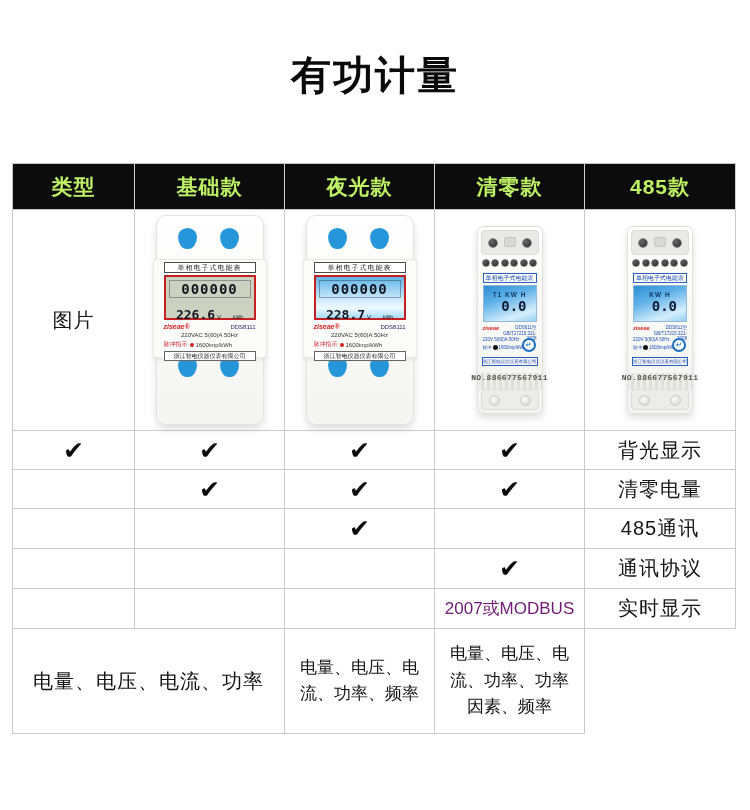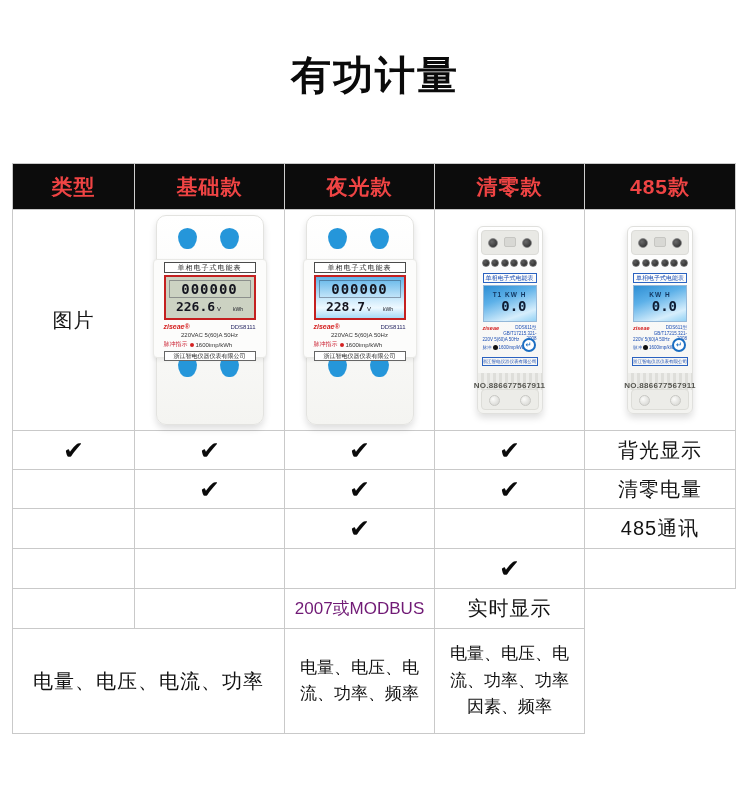--- a/index.html
+++ b/index.html
@@ -11,21 +11,21 @@
     font-size:40px; font-weight:700; letter-spacing:2px; color:#0a0a0a; }
 
   
   .comparison-table { position:absolute; left:12px; top:163px;
     display:grid;
     grid-template-columns:122px 150px 150px 150px 151px;
     grid-template-rows:46px 221px 39px 39px 40px 40px 40px 105px;
     border-top:1px solid #c9c9c9; border-left:1px solid #c9c9c9; background:#fff; }
   .cell { border-right:1px solid #c9c9c9; border-bottom:1px solid #c9c9c9;
     display:flex; align-items:center; justify-content:center; text-align:center; }
-  .header-cell { background:#0c0c0c; color:#ef4444; font-size:21px; font-weight:700;
+  .header-cell { background:#0c0c0c; color:#bef264; font-size:21px; font-weight:700;
     border-right:1px solid #cfcfcf; border-bottom:1px solid #c9c9c9; letter-spacing:1px; }
   .row-label { font-size:20px; color:#141414; letter-spacing:1px; }
   .check { font-size:25px; font-weight:700; color:#0a0a0a; }
   .protocol-text { font-size:17px; color:#701a75; }
   .rt-merged { grid-column:span 2; font-size:20px; color:#111; letter-spacing:1px; }
   .rt-small { font-size:17px; line-height:1.55; padding:0 13px; color:#111; }
   .img-cell { padding:4px; }
 
   
   .meter-wide { position:relative; width:108px; height:210px; }
@@ -38,21 +38,21 @@
     border-radius:50% 50% 46% 46% / 42% 42% 58% 58%; }
   .mw-panel { position:absolute; left:8px; top:47px; width:92px; }
   .mw-label { border:1px solid #4a4a4a; background:#fff; font-size:7px; line-height:9px;
     text-align:center; color:#1a1a1a; letter-spacing:1px; white-space:nowrap; overflow:hidden; }
   .mw-lcd { margin-top:2px; border:2px solid #c42020; height:45px; padding:3px 3px 0 3px; }
   .lcd-basic { background:#ccd2c2; }
   .lcd-night { background:linear-gradient(180deg,#5fb4e8 0%,#cdeafb 55%,#eef9ff 75%,#a8dcf7 100%); }
   .lcd-counter { font-family:"DejaVu Sans Mono",monospace; font-weight:700; font-size:14px;
     letter-spacing:1px; color:#15151f; text-align:center; line-height:16px;
     border:1px solid rgba(20,20,40,.35); }
-  .lcd-row2 { display:flex; align-items:flex-end; justify-content:center; gap:2px; margin-top:2px; }
+  .lcd-row2 { display:flex; align-items:flex-end; justify-content:center; gap:2px; margin-top:10px; }
   .lcd-value { font-family:"DejaVu Sans Mono",monospace; font-weight:700; font-size:13px;
     line-height:13px; color:#15151f; }
   .lcd-vunit { font-size:6px; color:#15151f; line-height:8px; }
   .lcd-kwh { font-size:5px; color:#15151f; margin-left:10px; line-height:8px; }
   .mw-brandrow { display:flex; justify-content:space-between; align-items:baseline; margin-top:3px; }
   .mw-brand { font-size:7px; font-weight:700; font-style:italic; color:#d42222; }
   .mw-model { font-size:6px; color:#2a2a66; }
   .mw-spec { font-size:6px; color:#333; margin-top:2px; white-space:nowrap; overflow:hidden; }
   .mw-pulserow { display:flex; align-items:center; gap:2px; margin-top:2px; }
   .mw-pulse { font-size:6px; color:#c23; white-space:nowrap; }
@@ -91,21 +91,21 @@
   .mn-pulse { font-size:4.5px; color:#1c4fb4; white-space:nowrap; }
   .mn-dot { width:5px; height:5px; border-radius:50%; background:#111; flex:0 0 auto; }
   .mn-imp { font-size:4.5px; color:#1c4fb4; white-space:nowrap; }
   .mn-reset { position:absolute; top:112px; right:7px; width:14px; height:14px; border-radius:50%;
     background:#fff; border:2px solid #1b6ec2; color:#1b6ec2; font-size:7px; line-height:10px;
     text-align:center; font-weight:700; }
   .mn-company { position:absolute; top:131px; left:5px; right:5px; border:1px solid #2a62c0;
     color:#1c4fb4; font-size:4.5px; line-height:7px; text-align:center; white-space:nowrap; overflow:hidden; }
   .mn-serialband { position:absolute; top:147px; left:1px; right:1px; height:17px;
     background:repeating-linear-gradient(90deg,#ededea 0 3px,#dededa 3px 6px);
-    display:flex; align-items:flex-end; justify-content:center; }
+    display:flex; align-items:flex-start; justify-content:center;font-family:Liberation Mono, monospace; }
   .mn-serial { font-size:8px; font-weight:700; color:#55554f; letter-spacing:.3px; white-space:nowrap; }
   .mn-botblock { position:absolute; left:4px; right:4px; bottom:4px; height:21px;
     background:#ececе8; background-color:#ececе8; background:#ecece8; border:1px solid #dedeDA;
     border:1px solid #dedeDa; border:1px solid #dedeAd; border:1px solid #dedeD a; border:1px solid #dddDd9; border:1px solid #ddddd8; border-radius:4px; }
   .screw-light { position:absolute; width:11px; height:11px; border-radius:50%;
     background:radial-gradient(circle at 35% 35%, #fbfbf9, #d2d2ce); border:1px solid #c8c8c4; }
 </style>
 </head>
 <body>
 
@@ -291,20 +291,21 @@
     <div class="cell check"></div>
     <div class="cell check">✔</div>
     <div class="cell check"></div>
 
     <div class="cell row-label">485通讯</div>
     <div class="cell check"></div>
     <div class="cell check"></div>
     <div class="cell check"></div>
     <div class="cell check">✔</div>
 
+    <div class="cell row-label">通讯协议</div>
     <div class="cell protocol-text"></div>
     <div class="cell protocol-text"></div>
     <div class="cell protocol-text"></div>
     <div class="cell protocol-text">2007或MODBUS</div>
 
     <div class="cell row-label">实时显示</div>
     <div class="cell rt-merged">电量、电压、电流、功率</div>
     <div class="cell rt-small">电量、电压、电流、功率、频率</div>
     <div class="cell rt-small">电量、电压、电流、功率、功率因素、频率</div>
 

